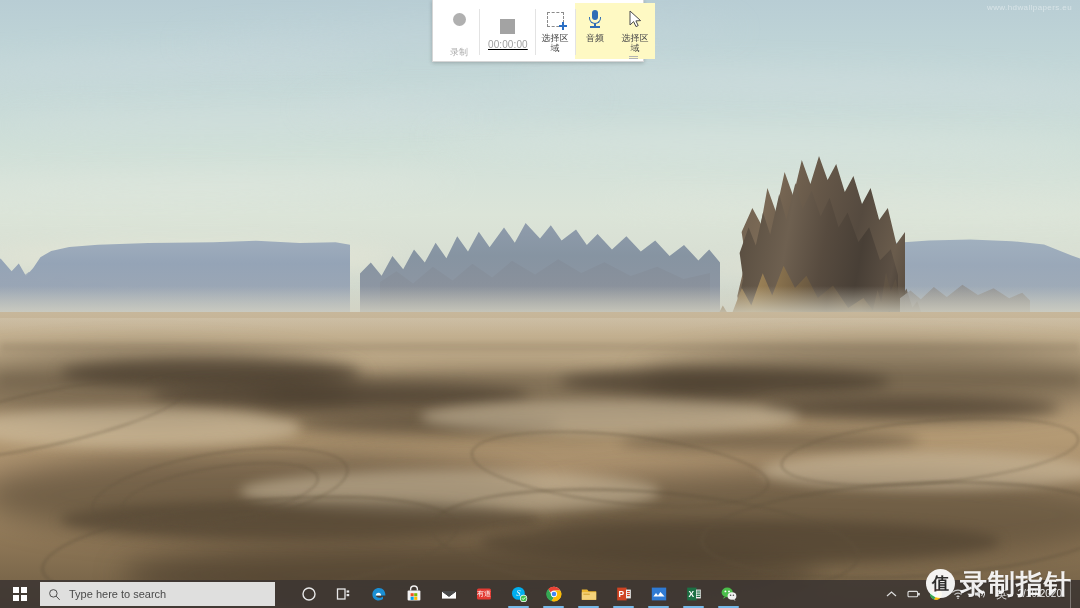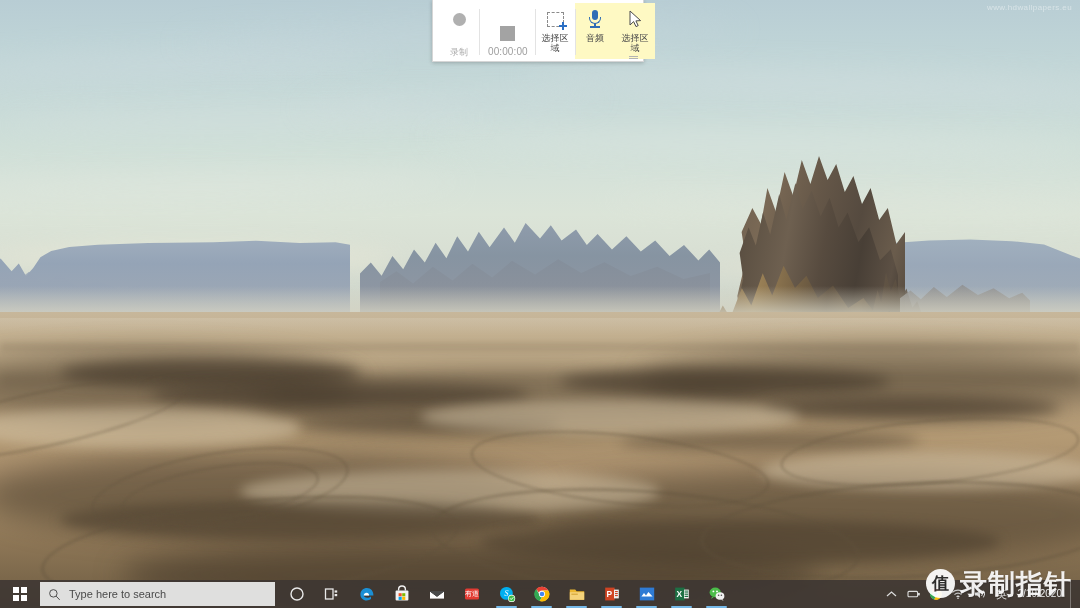--- a/index.html
+++ b/index.html
@@ -207,21 +207,21 @@
     margin-top:2px; max-width:38px;
     font-family:"DejaVu Sans","Liberation Sans",sans-serif;
   }
   .tb-item.disabled .tb-label { color:#adadad;margin-top:16px; }
 
   
   .rec-dot { width:13px; height:13px; border-radius:50%; background:#b0b0b0; }
   
   .stop-sq { width:15px; height:15px; background:#a3a3a3; }
   
-  .timer-item { min-width:56px; justify-content:flex-end; }
+  .timer-item { min-width:56px; justify-content:center;text-decoration:underline; }
   .timer-text {
     font-size:10px; color:#9e9e9e; letter-spacing:.1px;
     font-family:"Liberation Sans",sans-serif;
   }
   
   .sel-box {
     width:17px; height:15px; border:1px dashed #8b8b8b; position:relative;
   }
   .sel-plus {
     position:absolute; right:-4px; bottom:-4px; width:8px; height:8px;
@@ -267,21 +267,21 @@
   }
   #start-button {
     width:40px; display:flex; align-items:center; justify-content:center;
     cursor:pointer;
   }
   .win-logo { width:14px; height:14px; display:grid;
     grid-template-columns:1fr 1fr; grid-template-rows:1fr 1fr; gap:1.6px; }
   .win-logo i { background:#ffffff; display:block; }
 
   #search-box {
-    width:235px; margin:2px 0 2px 0; background:rgba(236,236,236,.93);
+    width:235px; margin:2px 12px 2px 0; background:rgba(236,236,236,.93);
     display:flex; align-items:center; padding:0 8px; cursor:text;
   }
   .search-ic { width:13px; height:13px; margin-right:8px; flex:none; }
   #search-placeholder {
     font-size:11px; color:#4a4a4a;
     font-family:"Liberation Sans",sans-serif; white-space:nowrap;
   }
 
   #tray-apps { display:flex; align-items:stretch; margin-left:4px; }
   .tb-app {

